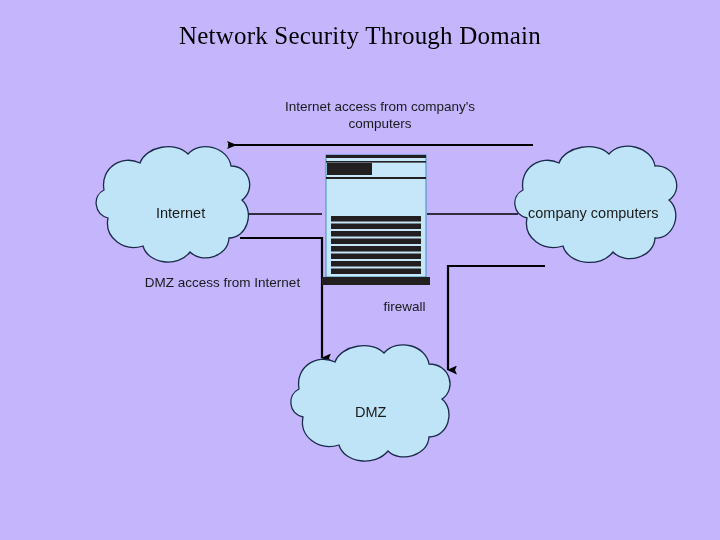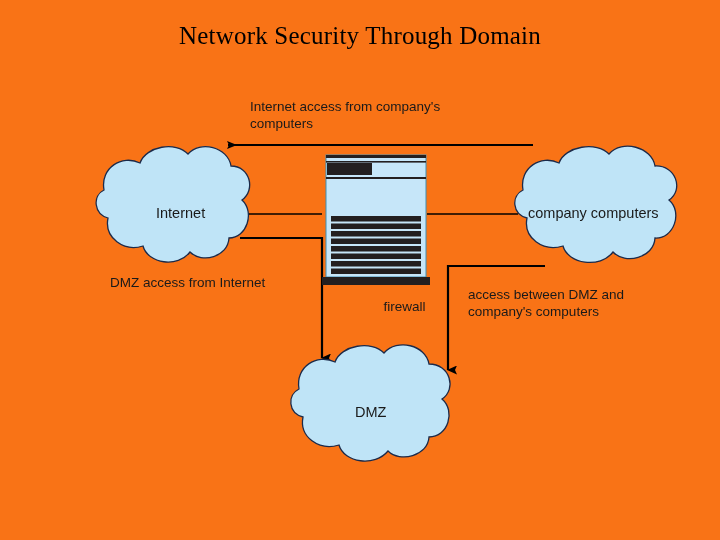--- a/index.html
+++ b/index.html
@@ -4,21 +4,21 @@
 <style>
   html, body {
     margin: 0;
     padding: 0;
     background: #ffffff;
   }
   #page {
     position: relative;
     width: 720px;
     height: 540px;
-    background: #f97316;
+    background: #c4b5fd;
     overflow: hidden;
     font-family: "Liberation Sans", sans-serif;
   }
   #title {
     position: absolute;
     left: 60px;
     top: 20px;
     width: 600px;
     text-align: center;
     font-family: "Liberation Serif", serif;
@@ -26,20 +26,21 @@
     line-height: 32px;
     color: #000000;
     letter-spacing: 0.2px;
   }
   .diag-label {
     position: absolute;
     color: #1a1a1a;
     font-family: "Liberation Sans", sans-serif;
     font-size: 13.5px;
     line-height: 17px;
+    text-align: center;
     white-space: pre-line;
   }
   #svg-layer {
     position: absolute;
     left: 0;
     top: 0;
     width: 720px;
     height: 540px;
   }
   .cloud-text {
@@ -156,16 +157,14 @@
 
   </svg>
 
   <div class="diag-label" style="left:250px; top:98px; width:260px;">Internet access from company's
 computers</div>
 
   <div class="diag-label" style="left:110px; top:274px; width:225px;">DMZ access from Internet</div>
 
   <div class="diag-label" style="left:362px; top:298px; width:85px; text-align:center;">firewall</div>
 
-  <div class="diag-label" style="left:468px; top:286px; width:205px;">access between DMZ and
-company's computers</div>
 
 </div>
 
 </body></html>

